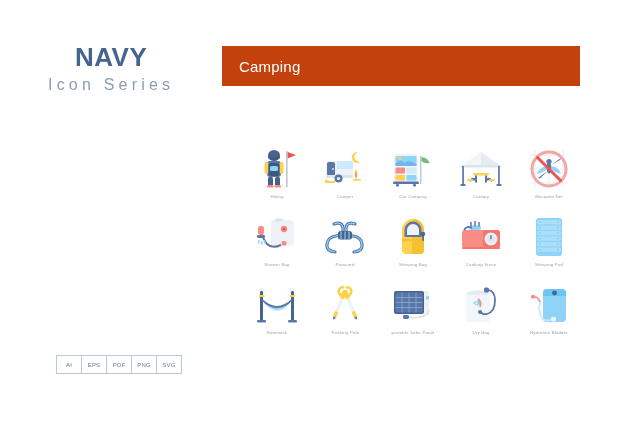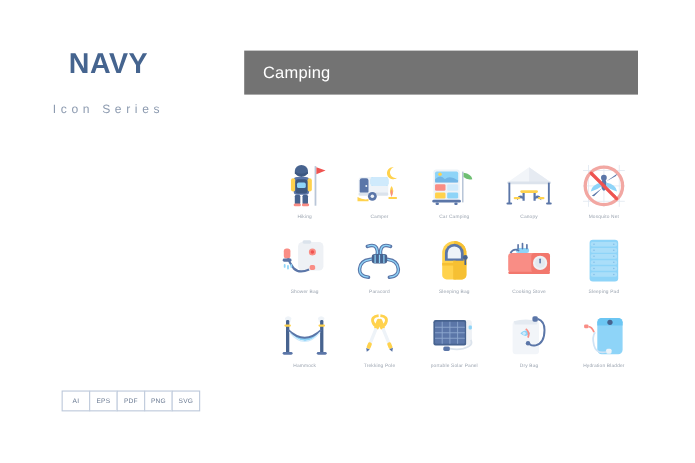--- a/index.html
+++ b/index.html
@@ -6,25 +6,25 @@
   body{
     width:632px;height:421px;background:#ffffff;
     font-family:"Liberation Sans", sans-serif;
     position:relative;overflow:hidden;
   }
   .brand{position:absolute;left:48px;top:44px;text-align:center;}
   .brand-title{
     font-size:26px;font-weight:bold;color:#45648f;letter-spacing:0.5px;line-height:1;
   }
   .brand-sub{
-    margin-top:25px;font-size:11px;color:#8d9bb0;letter-spacing:4.2px;line-height:1;
+    margin-top:7px;font-size:16px;color:#8d9bb0;letter-spacing:4.2px;line-height:1;
   }
   .banner{
     position:absolute;left:222px;top:46px;width:358px;height:40px;
-    background:#737373;display:flex;align-items:center;
+    background:#c2410c;display:flex;align-items:center;
   }
   .banner-title{color:#ffffff;font-size:15px;padding-left:17px;letter-spacing:0.2px;}
 
   .grid{
     position:absolute;left:243px;top:145px;width:340px;
     display:grid;grid-template-columns:repeat(5,68px);
     grid-auto-rows:68px;column-gap:0px;row-gap:0px;
   }
   .cell{display:flex;flex-direction:column;align-items:center;justify-content:flex-start;}
   .icon-box{width:48px;height:48px;display:flex;align-items:center;justify-content:center;}

